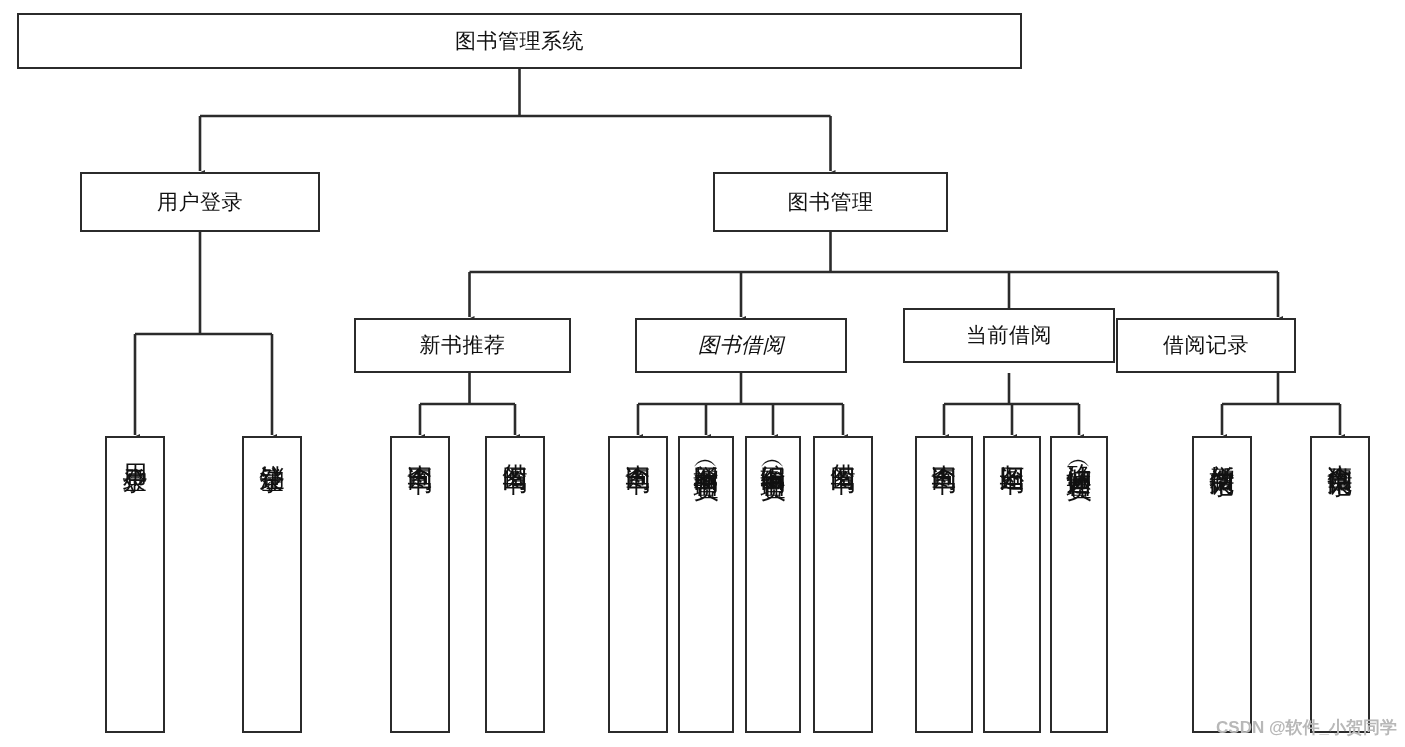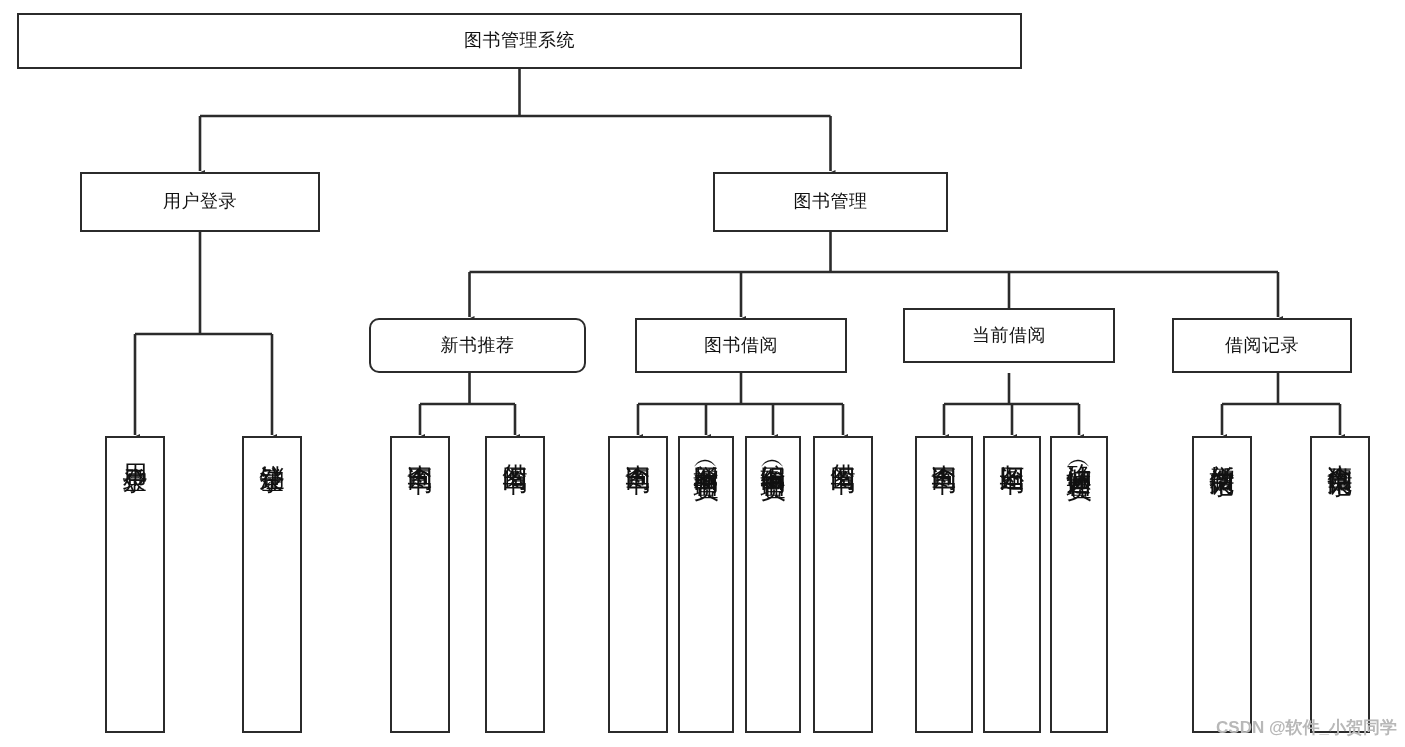--- a/index.html
+++ b/index.html
@@ -36,21 +36,21 @@
     z-index: 2;
   }
   .node .label {
     display: block;
     text-align: center;
     line-height: 1.18;
     letter-spacing: 0.5px;
   }
   .node.horiz .label {
     writing-mode: horizontal-tb;
-    font-size: 18px;
+    font-size: 21px;
   }
   .node.vert {
     align-items: flex-start;
     padding-top: 6px;
   }
   .node.vert .label {
     writing-mode: vertical-rl;
     text-orientation: upright;
     font-size: 25px;
     letter-spacing: 2px;
@@ -118,30 +118,30 @@
   <div id="node-layer">
       <div class="node horiz" style="left: 17px; top: 13px; width: 1005px; height: 56px; border-color: rgb(43, 43, 43); background: rgb(255, 255, 255); color: rgb(17, 17, 17);">
         <span class="label">图书管理系统</span>
       </div>
       <div class="node horiz" style="left: 80px; top: 172px; width: 240px; height: 60px; border-color: rgb(43, 43, 43); background: rgb(255, 255, 255); color: rgb(17, 17, 17);">
         <span class="label">用户登录</span>
       </div>
       <div class="node horiz" style="left: 713px; top: 172px; width: 235px; height: 60px; border-color: rgb(43, 43, 43); background: rgb(255, 255, 255); color: rgb(17, 17, 17);">
         <span class="label">图书管理</span>
       </div>
-      <div class="node horiz" style="left: 369px; top: 318px; width: 217px; height: 55px; border-color: rgb(43, 43, 43); background: rgb(255, 255, 255); color: rgb(17, 17, 17); border-radius: 10px;">
+      <div class="node horiz" style="left: 354px; top: 318px; width: 217px; height: 55px; border-color: rgb(43, 43, 43); background: rgb(255, 255, 255); color: rgb(17, 17, 17);">
         <span class="label">新书推荐</span>
       </div>
-      <div class="node horiz" style="left: 635px; top: 318px; width: 212px; height: 55px; border-color: rgb(43, 43, 43); background: rgb(255, 255, 255); color: rgb(17, 17, 17);">
+      <div class="node horiz" style="left: 635px; top: 318px; width: 212px; height: 55px; border-color: rgb(43, 43, 43); background: rgb(255, 255, 255); color: rgb(17, 17, 17); font-style: italic;">
         <span class="label">图书借阅</span>
       </div>
       <div class="node horiz" style="left: 903px; top: 308px; width: 212px; height: 55px; border-color: rgb(43, 43, 43); background: rgb(255, 255, 255); color: rgb(17, 17, 17);">
         <span class="label">当前借阅</span>
       </div>
-      <div class="node horiz" style="left: 1172px; top: 318px; width: 180px; height: 55px; border-color: rgb(43, 43, 43); background: rgb(255, 255, 255); color: rgb(17, 17, 17);">
+      <div class="node horiz" style="left: 1116px; top: 318px; width: 180px; height: 55px; border-color: rgb(43, 43, 43); background: rgb(255, 255, 255); color: rgb(17, 17, 17);">
         <span class="label">借阅记录</span>
       </div>
       <div class="node vert" style="left: 105px; top: 436px; width: 60px; height: 297px; border-color: rgb(43, 43, 43); background: rgb(255, 255, 255); color: rgb(17, 17, 17);">
         <span class="label">用户登录</span>
       </div>
       <div class="node vert" style="left: 242px; top: 436px; width: 60px; height: 297px; border-color: rgb(43, 43, 43); background: rgb(255, 255, 255); color: rgb(17, 17, 17);">
         <span class="label">注销登录</span>
       </div>
       <div class="node vert" style="left: 390px; top: 436px; width: 60px; height: 297px; border-color: rgb(43, 43, 43); background: rgb(255, 255, 255); color: rgb(17, 17, 17);">
         <span class="label">查询图书</span>

